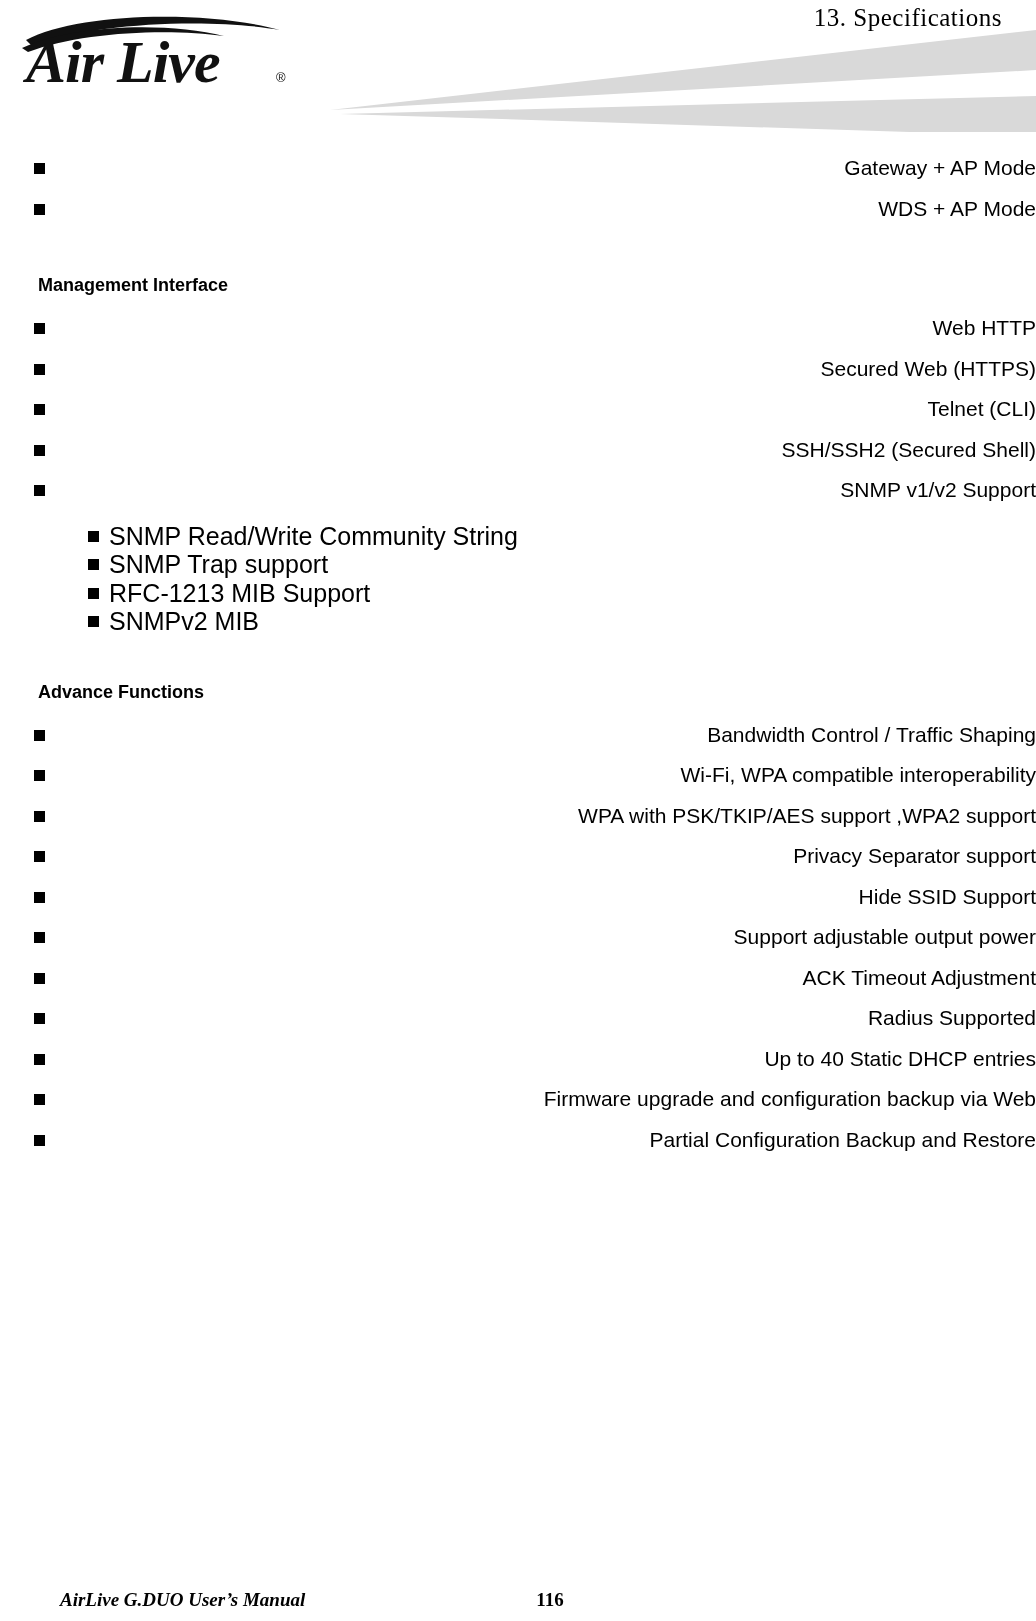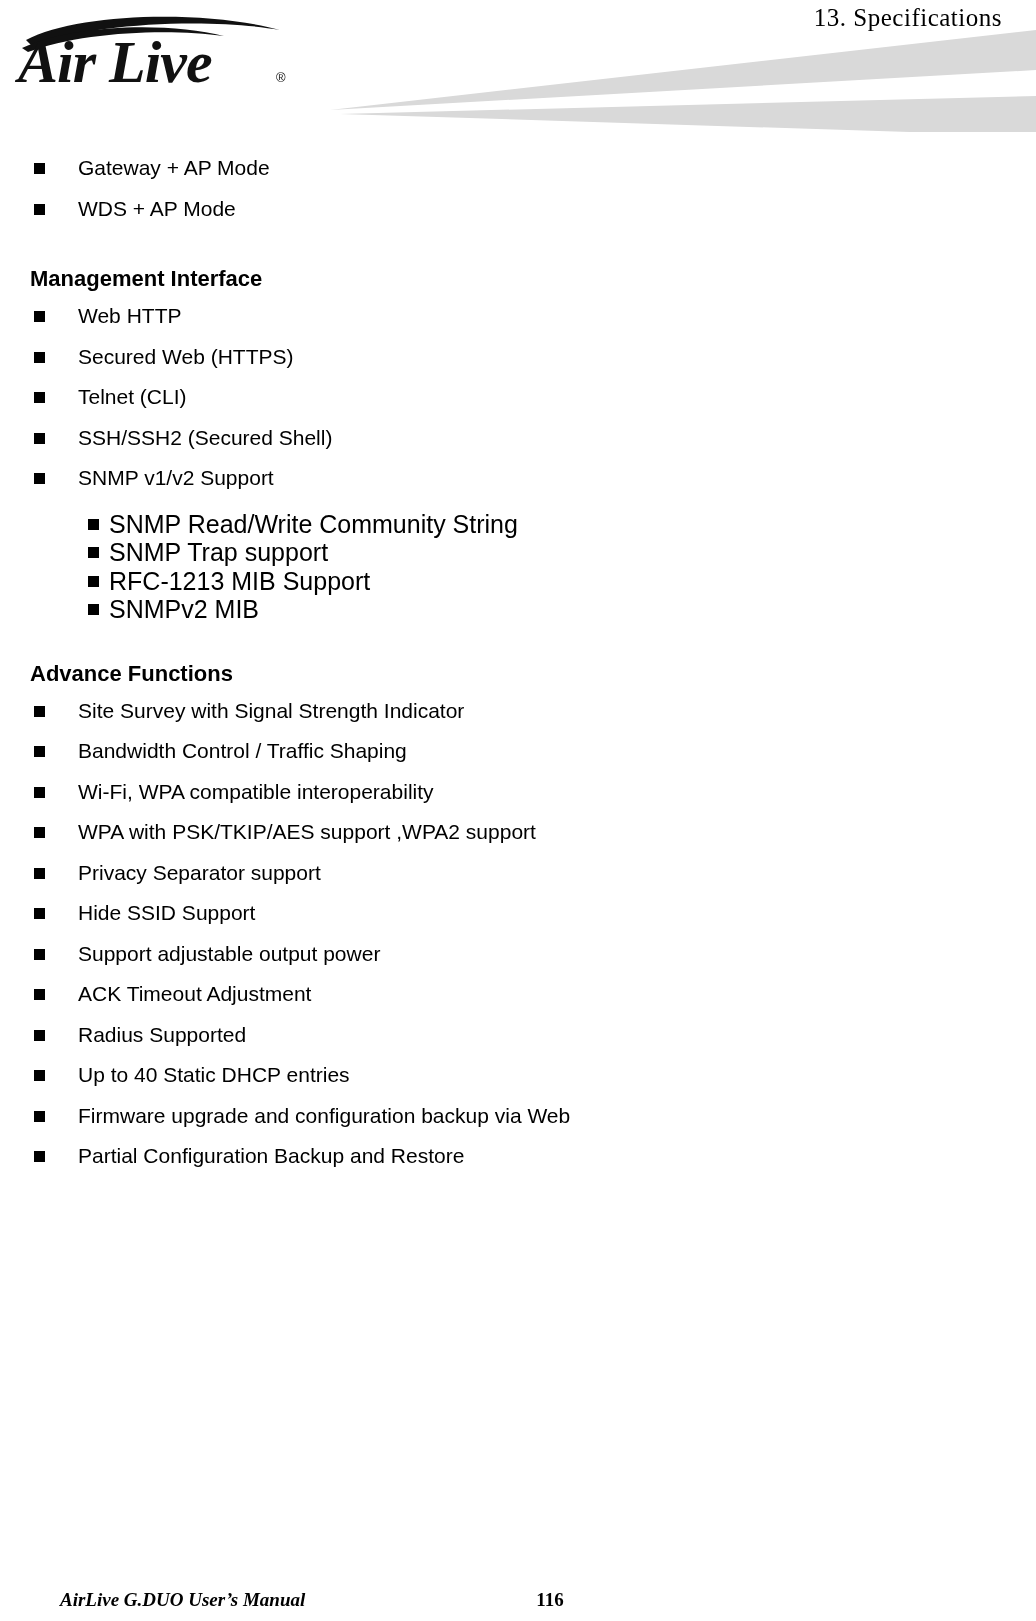--- a/index.html
+++ b/index.html
@@ -43,21 +43,21 @@
   }
   .logo {
     position: absolute;
     left: 18px;
     top: 14px;
     width: 300px;
     height: 90px;
   }
   .logo-text {
     position: absolute;
-    left: 0;
+    left: 8px;
     top: 18px;
     font-family: "Liberation Serif", serif;
     font-style: italic;
     font-weight: bold;
     font-size: 60px;
     letter-spacing: -1px;
     color: #111;
     line-height: 1;
     white-space: nowrap;
   }
@@ -74,39 +74,40 @@
   .content {
     position: absolute;
     left: 0;
     top: 148px;
     width: 1036px;
   }
 
   .section-heading {
     font-family: "Liberation Sans", sans-serif;
     font-weight: bold;
-    font-size: 22px;
-    color: #000;
-    margin: 0;
+    font-size: 18px;
+    color: #000;
+    margin: 8px;
     padding: 0 0 0 30px;
     line-height: 1.0;
   }
 
   ul.bullets {
     list-style: none;
     margin: 0;
     padding: 0;
   }
   ul.bullets > li {
     position: relative;
     padding-left: 78px;
     font-size: 21px;
     line-height: 40.5px;
     color: #000;
     white-space: nowrap;
+    text-align: right;
   }
   ul.bullets > li > .sq {
     position: absolute;
     left: 34px;
     top: 15px;
     width: 11px;
     height: 11px;
     background: #000;
   }
 
@@ -256,21 +257,20 @@
 
   <div class="gap-lg"></div>
 
   <div class="section-heading">Advance Functions</div>
 
   <div class="gap-xs"></div>
 
   <ul class="bullets">
     <li>
       <span class="sq"></span>
-      <span>Site Survey with Signal Strength Indicator</span>
     </li>
     <li>
       <span class="sq"></span>
       <span>Bandwidth Control / Traffic Shaping</span>
     </li>
     <li>
       <span class="sq"></span>
       <span>Wi-Fi, WPA compatible interoperability</span>
     </li>
     <li>

